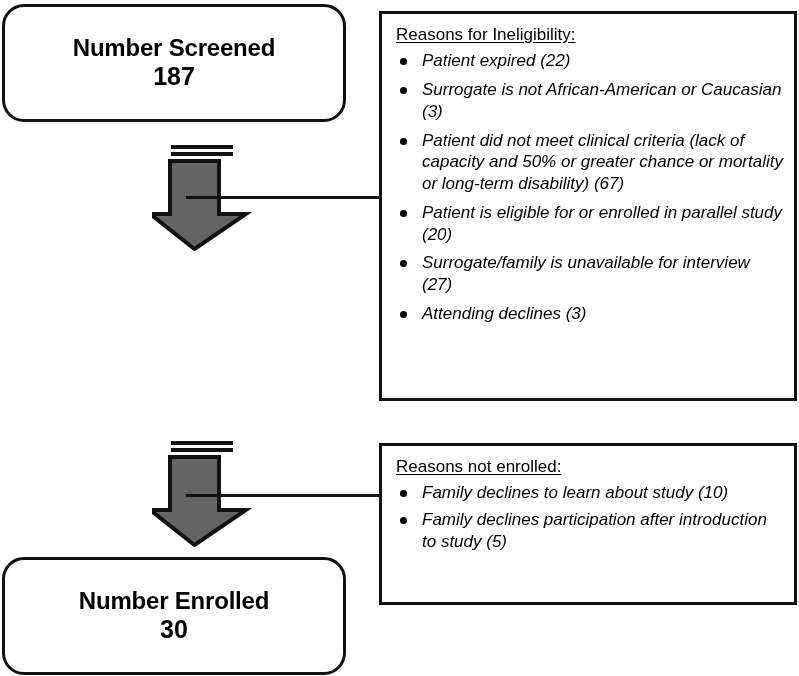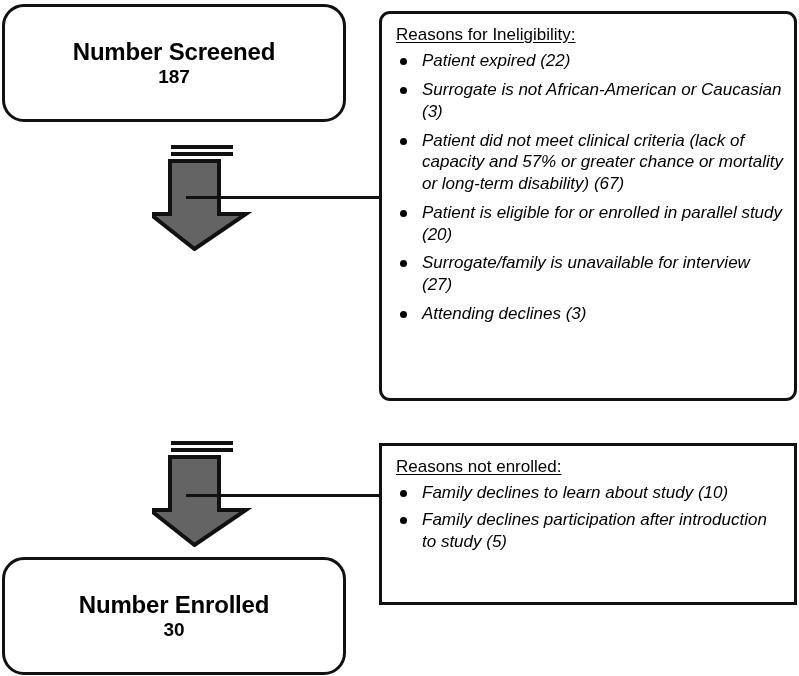--- a/index.html
+++ b/index.html
@@ -37,39 +37,39 @@
   }
   .node-title {
     font-size: 24px;
     font-weight: bold;
     line-height: 1.18;
     letter-spacing: -0.2px;
     text-align: center;
     white-space: nowrap;
   }
   .node-count {
-    font-size: 19px;
+    font-size: 25px;
     font-weight: bold;
     line-height: 1.18;
     text-align: center;
   }
 
   #box-screened { left: 2px;  top: 4px;   width: 344px; height: 118px; }
   #box-eligible { left: 2px;  top: 272px; width: 344px; height: 118px; }
   #box-enrolled { left: 2px;  top: 557px; width: 344px; height: 118px; }
 
   
   .reason-panel {
     position: absolute;
     box-sizing: border-box;
     background: #ffffff;
     border: 3px solid #111111;
     padding: 9px 11px 8px 13px;
   }
-  #panel-ineligible { left: 379px; top: 11px;  width: 418px; height: 390px; border-radius: 11px; }
+  #panel-ineligible { left: 379px; top: 11px;  width: 418px; height: 390px; }
   #panel-notenrolled { left: 379px; top: 443px; width: 418px; height: 162px; }
 
   .panel-heading {
     font-size: 17px;
     line-height: 1.25;
     text-decoration: underline;
     text-underline-offset: 2px;
     margin: 1px 0 5px 1px;
     white-space: nowrap;
   }
@@ -154,21 +154,21 @@
       <li class="reason-item">
         <span class="reason-bullet"></span>
         <span>Patient expired (22)</span>
       </li>
       <li class="reason-item">
         <span class="reason-bullet"></span>
         <span>Surrogate is not African-American or Caucasian (3)</span>
       </li>
       <li class="reason-item">
         <span class="reason-bullet"></span>
-        <span>Patient did not meet clinical criteria (lack of capacity and 57% or greater chance or mortality or long-term disability) (67)</span>
+        <span>Patient did not meet clinical criteria (lack of capacity and 50% or greater chance or mortality or long-term disability) (67)</span>
       </li>
       <li class="reason-item">
         <span class="reason-bullet"></span>
         <span>Patient is eligible for or enrolled in parallel study (20)</span>
       </li>
       <li class="reason-item">
         <span class="reason-bullet"></span>
         <span>Surrogate/family is unavailable for interview (27)</span>
       </li>
       <li class="reason-item">

